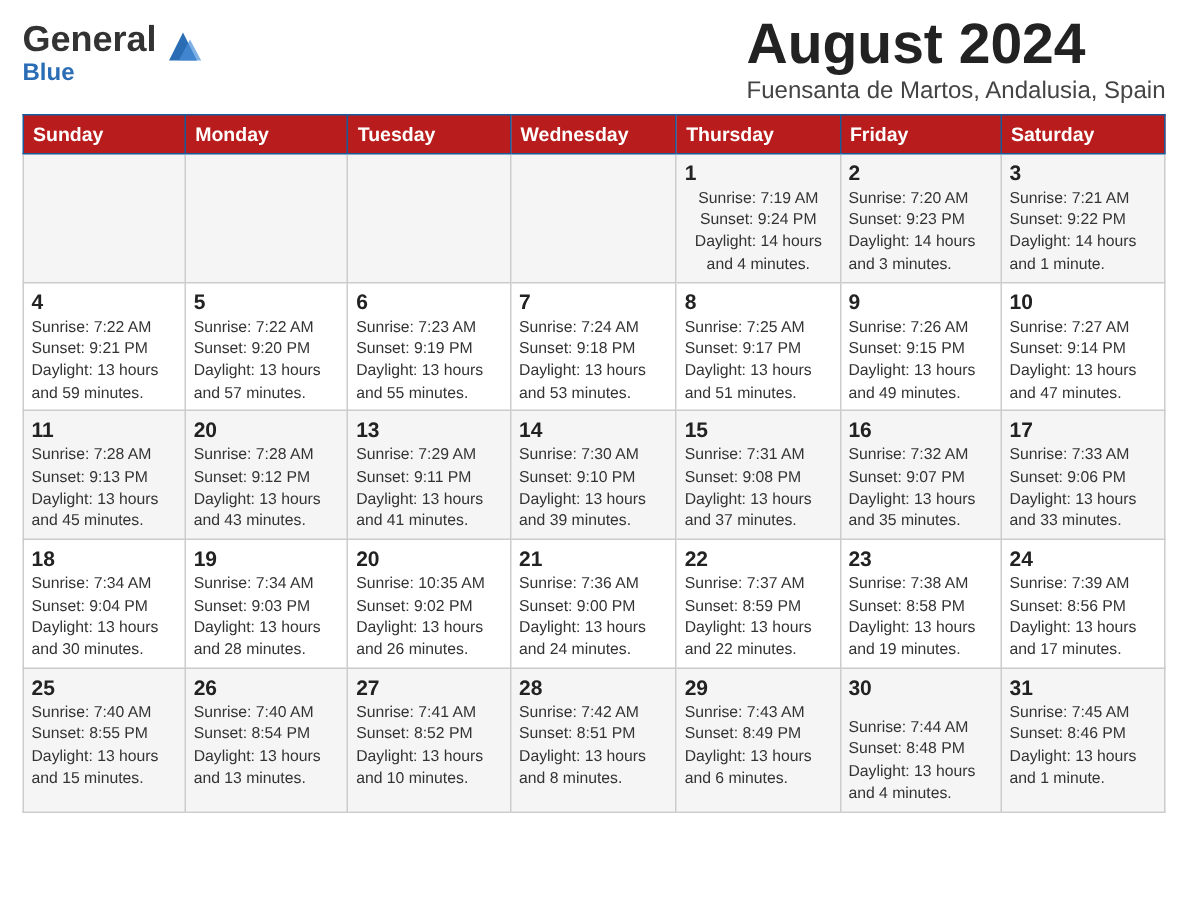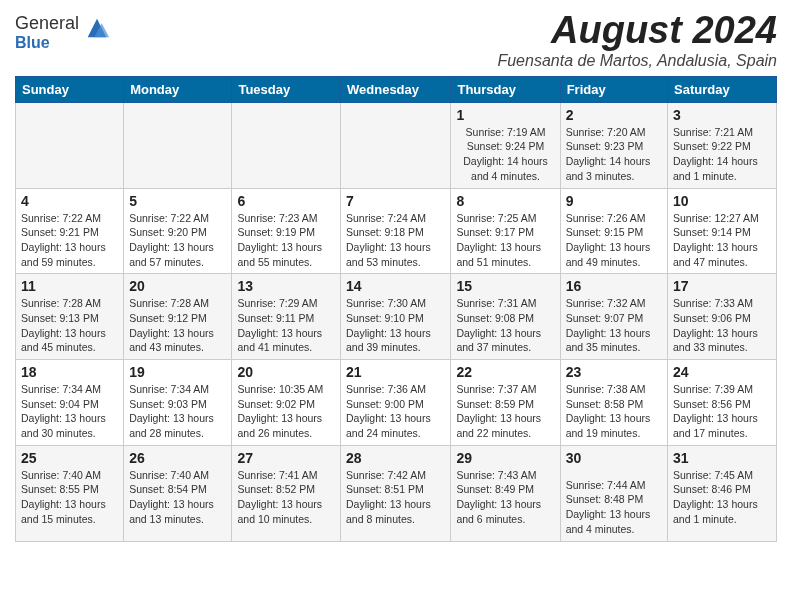--- a/index.html
+++ b/index.html
@@ -20,56 +20,55 @@
       display: flex;
       align-items: center;
       margin-top: 4px;
     }
     .logo-text {
       display: flex;
       flex-direction: column;
       line-height: 1.1;
     }
     .logo-general {
-      font-size: 18px;
-      font-weight: normal;
+      font-size: 24px;
+      font-weight: bold;
       color: #333;
     }
     .logo-blue {
       font-size: 16px;
       font-weight: bold;
       color: #2a6db5;
     }
     .logo-icon {
       width: 28px;
       height: 28px;
       margin-left: 4px;
       margin-top: -10px;
     }
     .title-area {
-      text-align: right;
-      font-style: italic;
+      text-align: left;
     }
     .month-year {
       font-size: 38px;
       font-weight: bold;
       color: #222;
       line-height: 1.1;
     }
     .location {
       font-size: 16px;
       color: #444;
     }
     table {
       width: 100%;
       border-collapse: collapse;
       font-size: 11px;
     }
     thead tr th {
-      background-color: #0369a1;
+      background-color: #b91c1c;
       color: #fff;
       text-align: left;
       padding: 5px 6px;
       font-size: 13px;
       font-weight: bold;
       border: 1px solid #1a5a9a;
     }
     tbody tr td {
       vertical-align: top;
       border: 1px solid #ccc;
@@ -197,21 +196,21 @@
         </td>
         <td>
           <span class="day-number">9</span>
           <div class="day-info" style="white-space: pre-line;">Sunrise: 7:26 AM
 Sunset: 9:15 PM
 Daylight: 13 hours
 and 49 minutes.</div>
         </td>
         <td>
           <span class="day-number">10</span>
-          <div class="day-info" style="white-space: pre-line;">Sunrise: 12:27 AM
+          <div class="day-info" style="white-space: pre-line;">Sunrise: 7:27 AM
 Sunset: 9:14 PM
 Daylight: 13 hours
 and 47 minutes.</div>
         </td>
       </tr>
       <tr>
         <td>
           <span class="day-number">11</span>
           <div class="day-info" style="white-space: pre-line;">Sunrise: 7:28 AM
 Sunset: 9:13 PM

